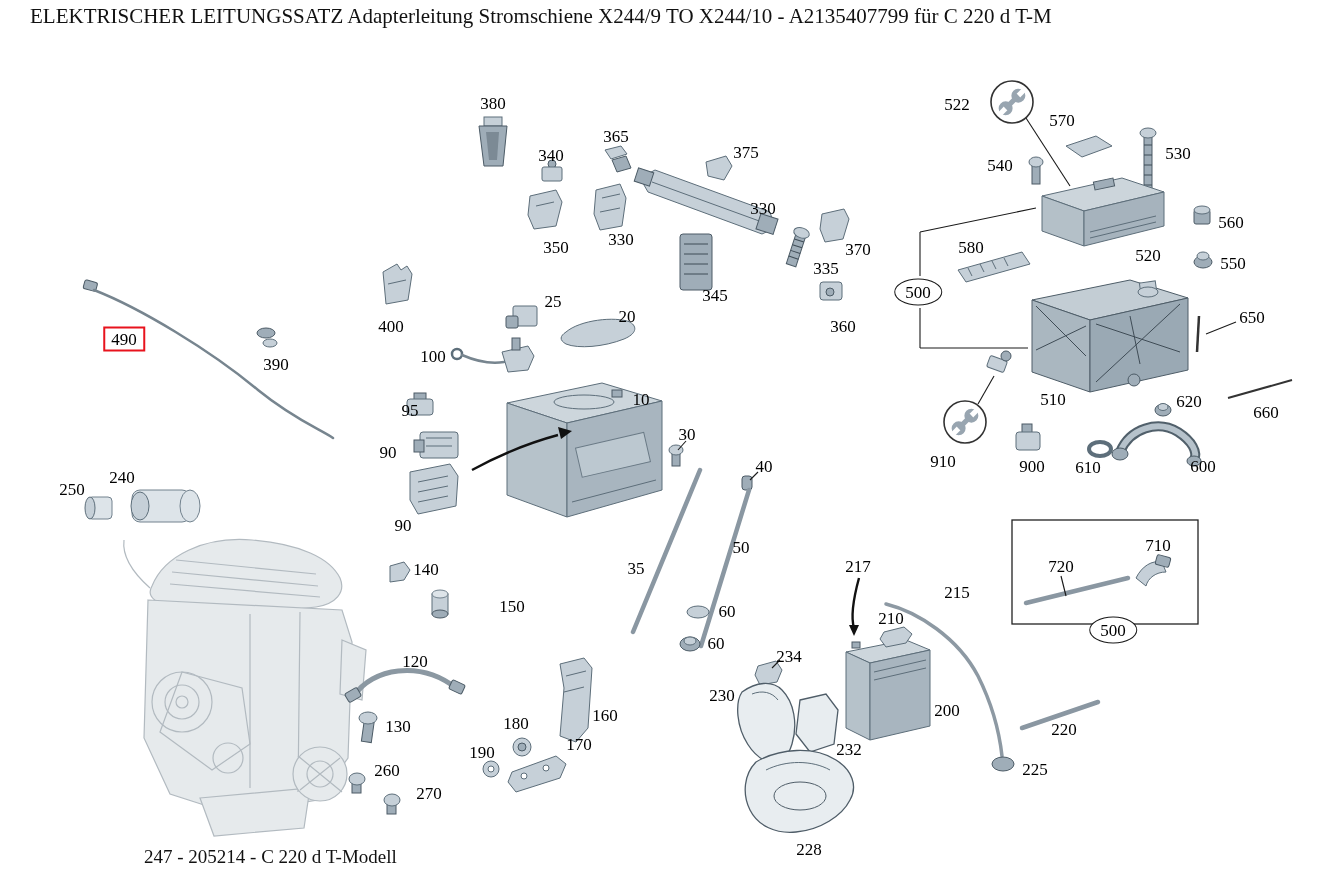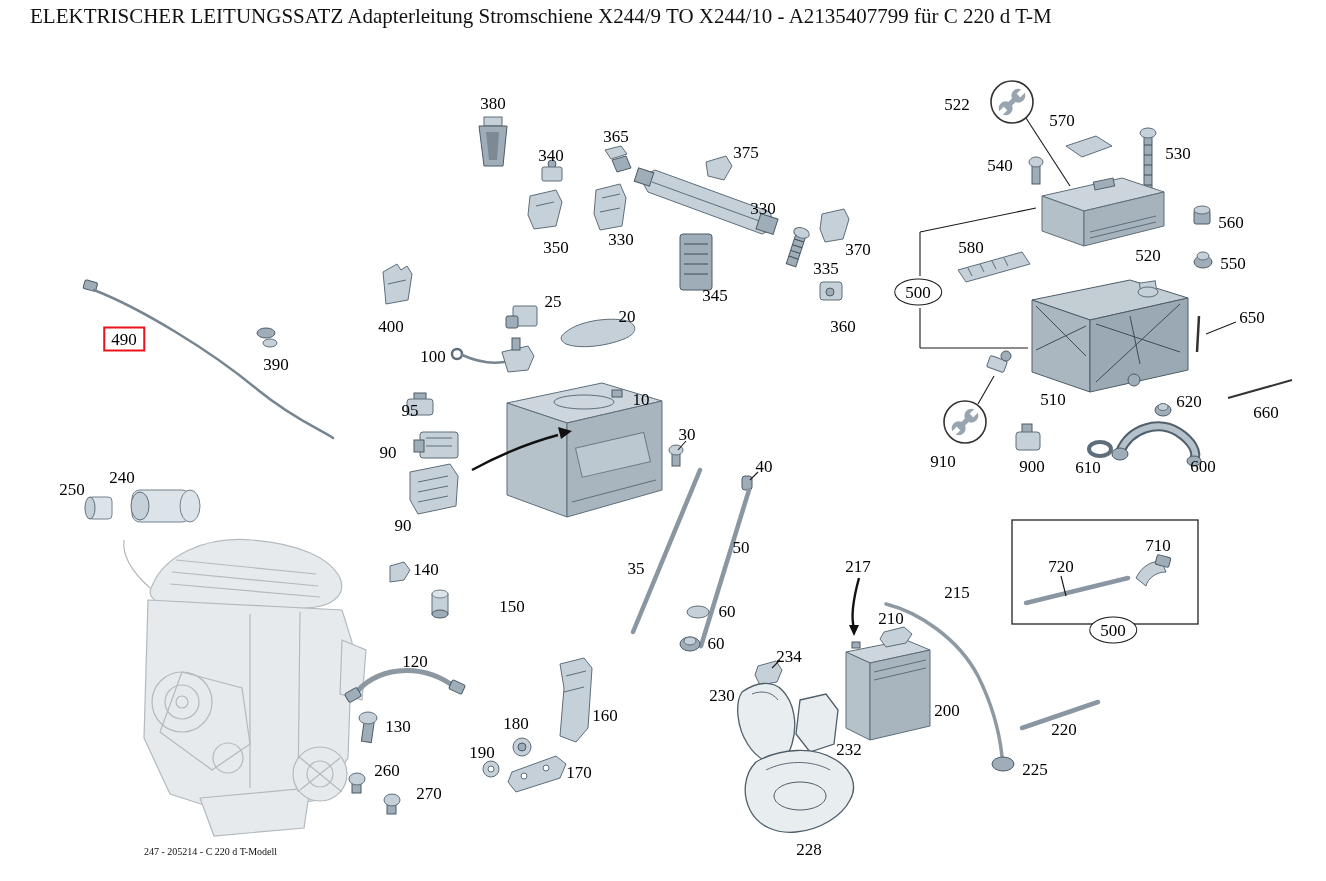--- a/index.html
+++ b/index.html
@@ -6,21 +6,21 @@
   #stage {
     position:relative; width:1326px; height:881px; overflow:hidden;
     background:#ffffff; font-family:"Liberation Serif", serif;
   }
   #page-title {
     position:absolute; left:30px; top:4px; width:1400px;
     font-size:21px; color:#111; white-space:nowrap;
   }
   #page-footer {
     position:absolute; left:144px; top:846px;
-    font-size:10px; color:#111; white-space:nowrap;
+    font-size:19px; color:#111; white-space:nowrap;
   }
   #art { position:absolute; left:0; top:0; }
   #label-layer { position:absolute; left:0; top:0; width:100%; height:100%;border-radius:17px; }
   .part-label {
     position:absolute; transform:translate(-50%,-50%);
     font:17px "Liberation Serif", serif; color:#000; white-space:nowrap;
     line-height:1; cursor:pointer;
   }
   .part-label.boxed {
     border:2.5px solid var(--hl, #e8131d); padding:2px 6px; background:#fff;
@@ -473,21 +473,21 @@
       <div class="part-label" style="left: 636px; top: 568px;">35</div>
       <div class="part-label" style="left: 727px; top: 611px;">60</div>
       <div class="part-label" style="left: 716px; top: 643px;">60</div>
       <div class="part-label" style="left: 426px; top: 569px;">140</div>
       <div class="part-label" style="left: 469px; top: 606px; margin-left: 43px;">150</div>
       <div class="part-label" style="left: 415px; top: 661px;">120</div>
       <div class="part-label" style="left: 398px; top: 726px;">130</div>
       <div class="part-label" style="left: 516px; top: 723px;">180</div>
       <div class="part-label" style="left: 482px; top: 752px;">190</div>
       <div class="part-label" style="left: 605px; top: 715px;">160</div>
-      <div class="part-label" style="left: 579px; top: 772px;">170</div>
+      <div class="part-label" style="left: 579px; top: 744px;">170</div>
       <div class="part-label" style="left: 387px; top: 770px;">260</div>
       <div class="part-label" style="left: 429px; top: 793px;">270</div>
       <div class="part-label" style="left: 72px; top: 489px;">250</div>
       <div class="part-label" style="left: 122px; top: 477px;">240</div>
       <div class="part-label" style="left: 276px; top: 364px;">390</div>
       <div class="part-label boxed" style="left: 124px; top: 339px;">490</div>
       <div class="part-label" style="left: 957px; top: 104px;">522</div>
       <div class="part-label" style="left: 1062px; top: 120px;">570</div>
       <div class="part-label" style="left: 1000px; top: 165px;">540</div>
       <div class="part-label" style="left: 1178px; top: 153px;">530</div>

